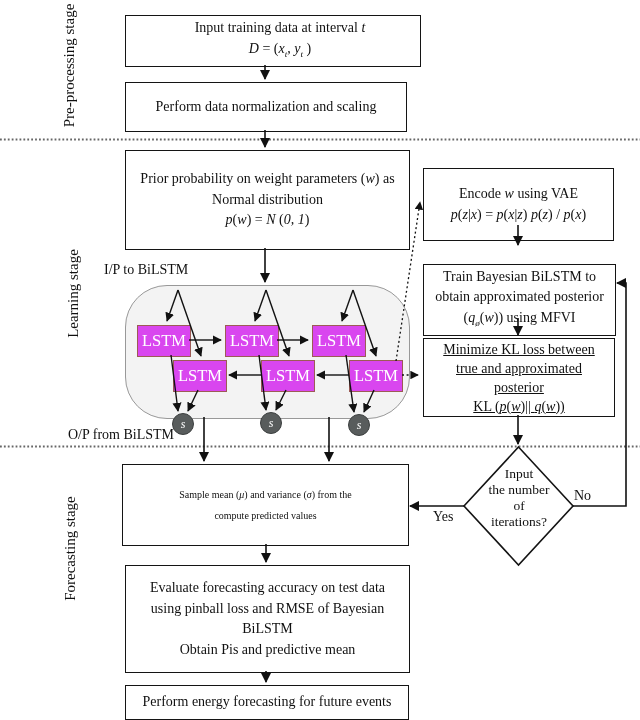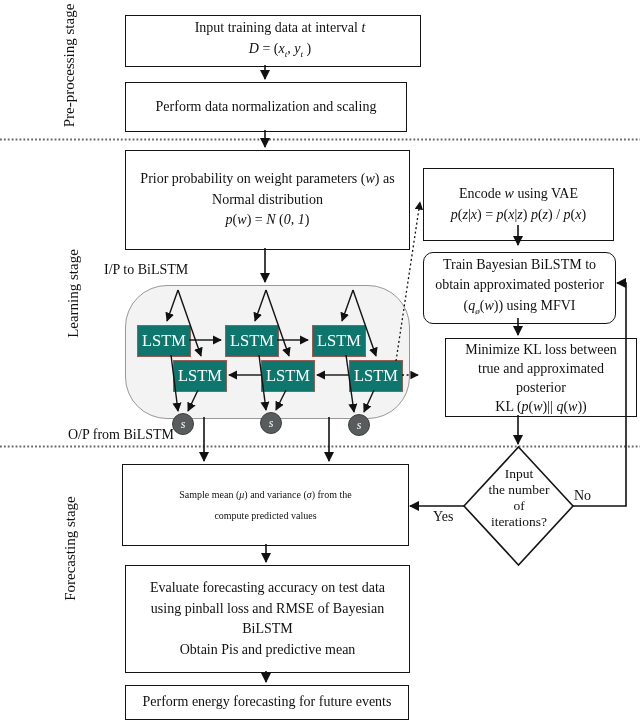--- a/index.html
+++ b/index.html
@@ -20,21 +20,21 @@
     position:absolute;z-index:2;font-size:15px;text-align:center;
     transform:rotate(-90deg);white-space:nowrap;
   }
   .free-label{position:absolute;z-index:6;font-size:14px;white-space:nowrap;}
   .bilstm-wrap{
     position:absolute;left:125px;top:285px;width:283px;height:132px;
     background:#f3f3f3;border:1.5px solid #989898;border-radius:42px;z-index:1;
   }
   .lstm{
     position:absolute;width:52px;height:30px;z-index:3;
-    background:#0f766e;border:1px solid #9c5b55;
+    background:#d946ef;border:1px solid #9c5b55;
     display:flex;align-items:center;justify-content:center;
     color:#ffffff;font-size:16.5px;
   }
   .s-circle{
     position:absolute;width:20px;height:20px;border-radius:50%;z-index:6;
     background:#585c5c;border:1px solid #3c3f3f;
     display:flex;align-items:center;justify-content:center;
     color:#ffffff;font-size:12px;font-style:italic;
   }
   .diamond-text{
@@ -67,27 +67,27 @@
     <div class="ln">Prior probability on weight parameters (<i>w</i>) as</div>
     <div class="ln">Normal distribution</div>
     <div class="ln"><i>p</i>(<i>w</i>) = <i>N</i> (<i>0, 1</i>)</div>
   </div>
 
   <div class="box" style="left:423px;top:168px;width:189px;height:71px;">
     <div class="ln">Encode <i>w</i> using VAE</div>
     <div class="ln"><i>p</i>(<i>z</i>|<i>x</i>) = <i>p</i>(<i>x</i>|<i>z</i>) <i>p</i>(<i>z</i>) / <i>p</i>(<i>x</i>)</div>
   </div>
 
-  <div class="box" style="left:423px;top:252px;width:191px;height:70px;border-radius:10px;">
+  <div class="box" style="left:423px;top:264px;width:191px;height:70px;">
     <div class="ln">Train Bayesian BiLSTM to</div>
     <div class="ln">obtain approximated posterior</div>
     <div class="ln">(<i>q<sub>ø</sub></i>(<i>w</i>)) using MFVI</div>
   </div>
 
-  <div class="box small-ln" style="left:445px;top:338px;width:190px;height:77px;">
+  <div class="box small-ln" style="left:423px;top:338px;width:190px;height:77px;text-decoration:underline;">
     <div class="ln">Minimize KL loss between</div>
     <div class="ln">true and approximated</div>
     <div class="ln">posterior</div>
     <div class="ln">KL (<i>p</i>(<i>w</i>)|| <i>q</i>(<i>w</i>))</div>
   </div>
 
   <div class="box sample-f" style="left:122px;top:464px;width:285px;height:80px;">
     <div class="ln">Sample mean (<i>μ</i>) and variance (<i>σ</i>) from the</div>
     <div class="ln">compute predicted values</div>
   </div>

